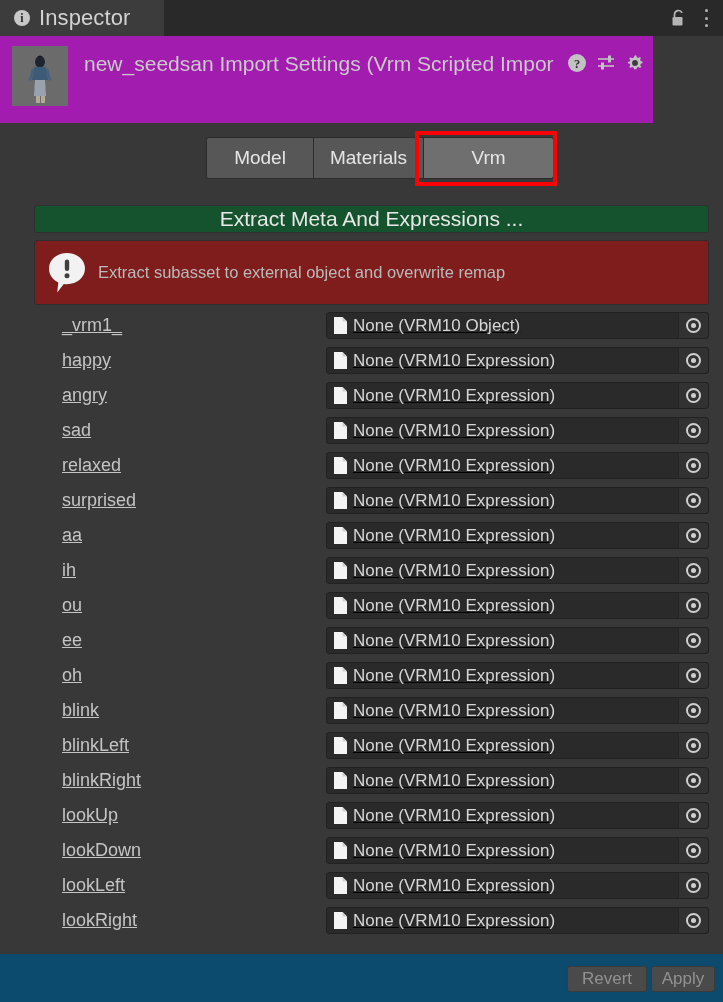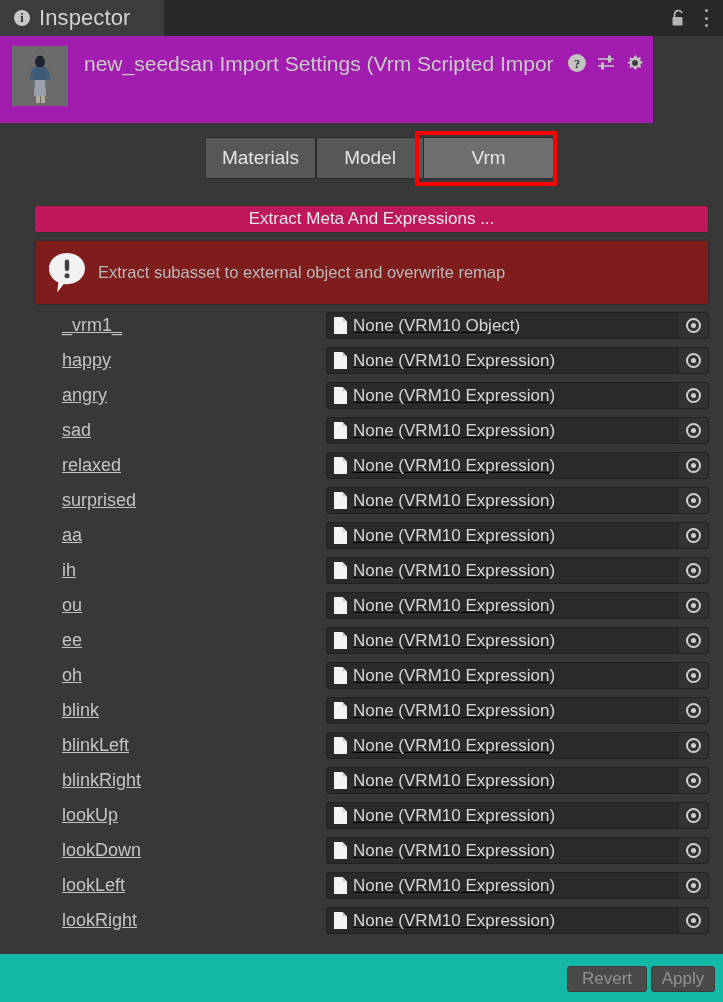--- a/index.html
+++ b/index.html
@@ -67,22 +67,22 @@
   .tbtn.materials { width: 110px; border-left: none; }
   .tbtn.vrm { width: 130px; background: #6f6f6f; border-left: none; border-radius: 0 3px 3px 0; }
   .redbox {
     position: absolute; left: 415px; top: 131px; width: 142px; height: 55px;
     border: 4px solid #fe0000; border-radius: 1px; pointer-events: none;
   }
 
   
   .extract-btn {
     position: absolute; left: 34px; top: 205px; width: 675px; height: 28px;
-    background: #be185d; border: 1px solid #303030; border-radius: 3px;
-    color: #e8e8e8; font-size: 17px; display: flex; align-items: center; justify-content: center;
+    background: #14532d; border: 1px solid #303030; border-radius: 3px;
+    color: #e8e8e8; font-size: 21px; display: flex; align-items: center; justify-content: center;
   }
 
   
   .helpbox {
     position: absolute; left: 34px; top: 240px; width: 675px; height: 65px;
     background: #7f1d1d; border: 1px solid #2e2e2e; border-radius: 3px;
     display: flex; align-items: center;
   }
   .helpbox .bubble { margin-left: 11px; width: 42px; height: 44px; flex: none; }
   .helpbox .htxt { margin-left: 10px; color: #b9b9b9; font-size: 16.5px; }
@@ -106,21 +106,21 @@
     background: #323232; border-left: 1px solid #252525; border-radius: 0 3px 3px 0;
     display: flex; align-items: center; justify-content: center;
   }
   .picker .ring {
     width: 15px; height: 15px; border-radius: 50%; border: 2px solid #cfcfcf;
     display: flex; align-items: center; justify-content: center;
   }
   .picker .ring i { width: 5px; height: 5px; border-radius: 50%; background: #cfcfcf; display: block; }
 
   
-  .footer { position: absolute; left: 0; bottom: 0; width: 723px; height: 48px; background: #14b8a6; padding-left: 20px; }
+  .footer { position: absolute; left: 0; bottom: 0; width: 723px; height: 48px; background: #0c4a6e; padding-left: 20px; }
   .fbtn {
     position: absolute; top: 12px; height: 26px;
     background: #4a4a4a; border: 1px solid #3a3a3a; border-radius: 3px;
     color: #919191; font-size: 17px; display: flex; align-items: center; justify-content: center;
   }
   .fbtn.revert { right: 76px; width: 80px; }
   .fbtn.apply { right: 8px; width: 64px; }
 </style>
 </head>
 <body>
@@ -180,22 +180,22 @@
           <path fill="#c2c2c2" d="M10 2.2l1.3.3.5 1.8 1.5.6 1.6-1 1.1 1.1-1 1.6.6 1.5 1.8.5.2 1.5-1.8.6-.6 1.5 1 1.6-1.1 1.1-1.6-1-1.5.6-.5 1.8H9.1l-.6-1.8-1.5-.6-1.6 1-1.1-1.1 1-1.6-.6-1.5-1.8-.5V9.1l1.8-.6.6-1.5-1-1.6 1.1-1.1 1.6 1 1.5-.6z"></path>
           <circle cx="10" cy="10" r="2.9" fill="#3c3c3c"></circle>
         </svg>
       </span>
     </div>
     <div class="open-btn">Open</div>
   </div>
 
   <div class="tabstrip">
     <div class="tabrow">
+      <div class="tbtn model">Model</div>
       <div class="tbtn materials">Materials</div>
-      <div class="tbtn model">Model</div>
       <div class="tbtn vrm">Vrm</div>
     </div>
   </div>
   <div class="redbox"></div>
 
   <div class="extract-btn">Extract Meta And Expressions ...</div>
 
   <div class="helpbox">
     <span class="bubble">
       <svg viewBox="0 0 42 44" width="42" height="44">

